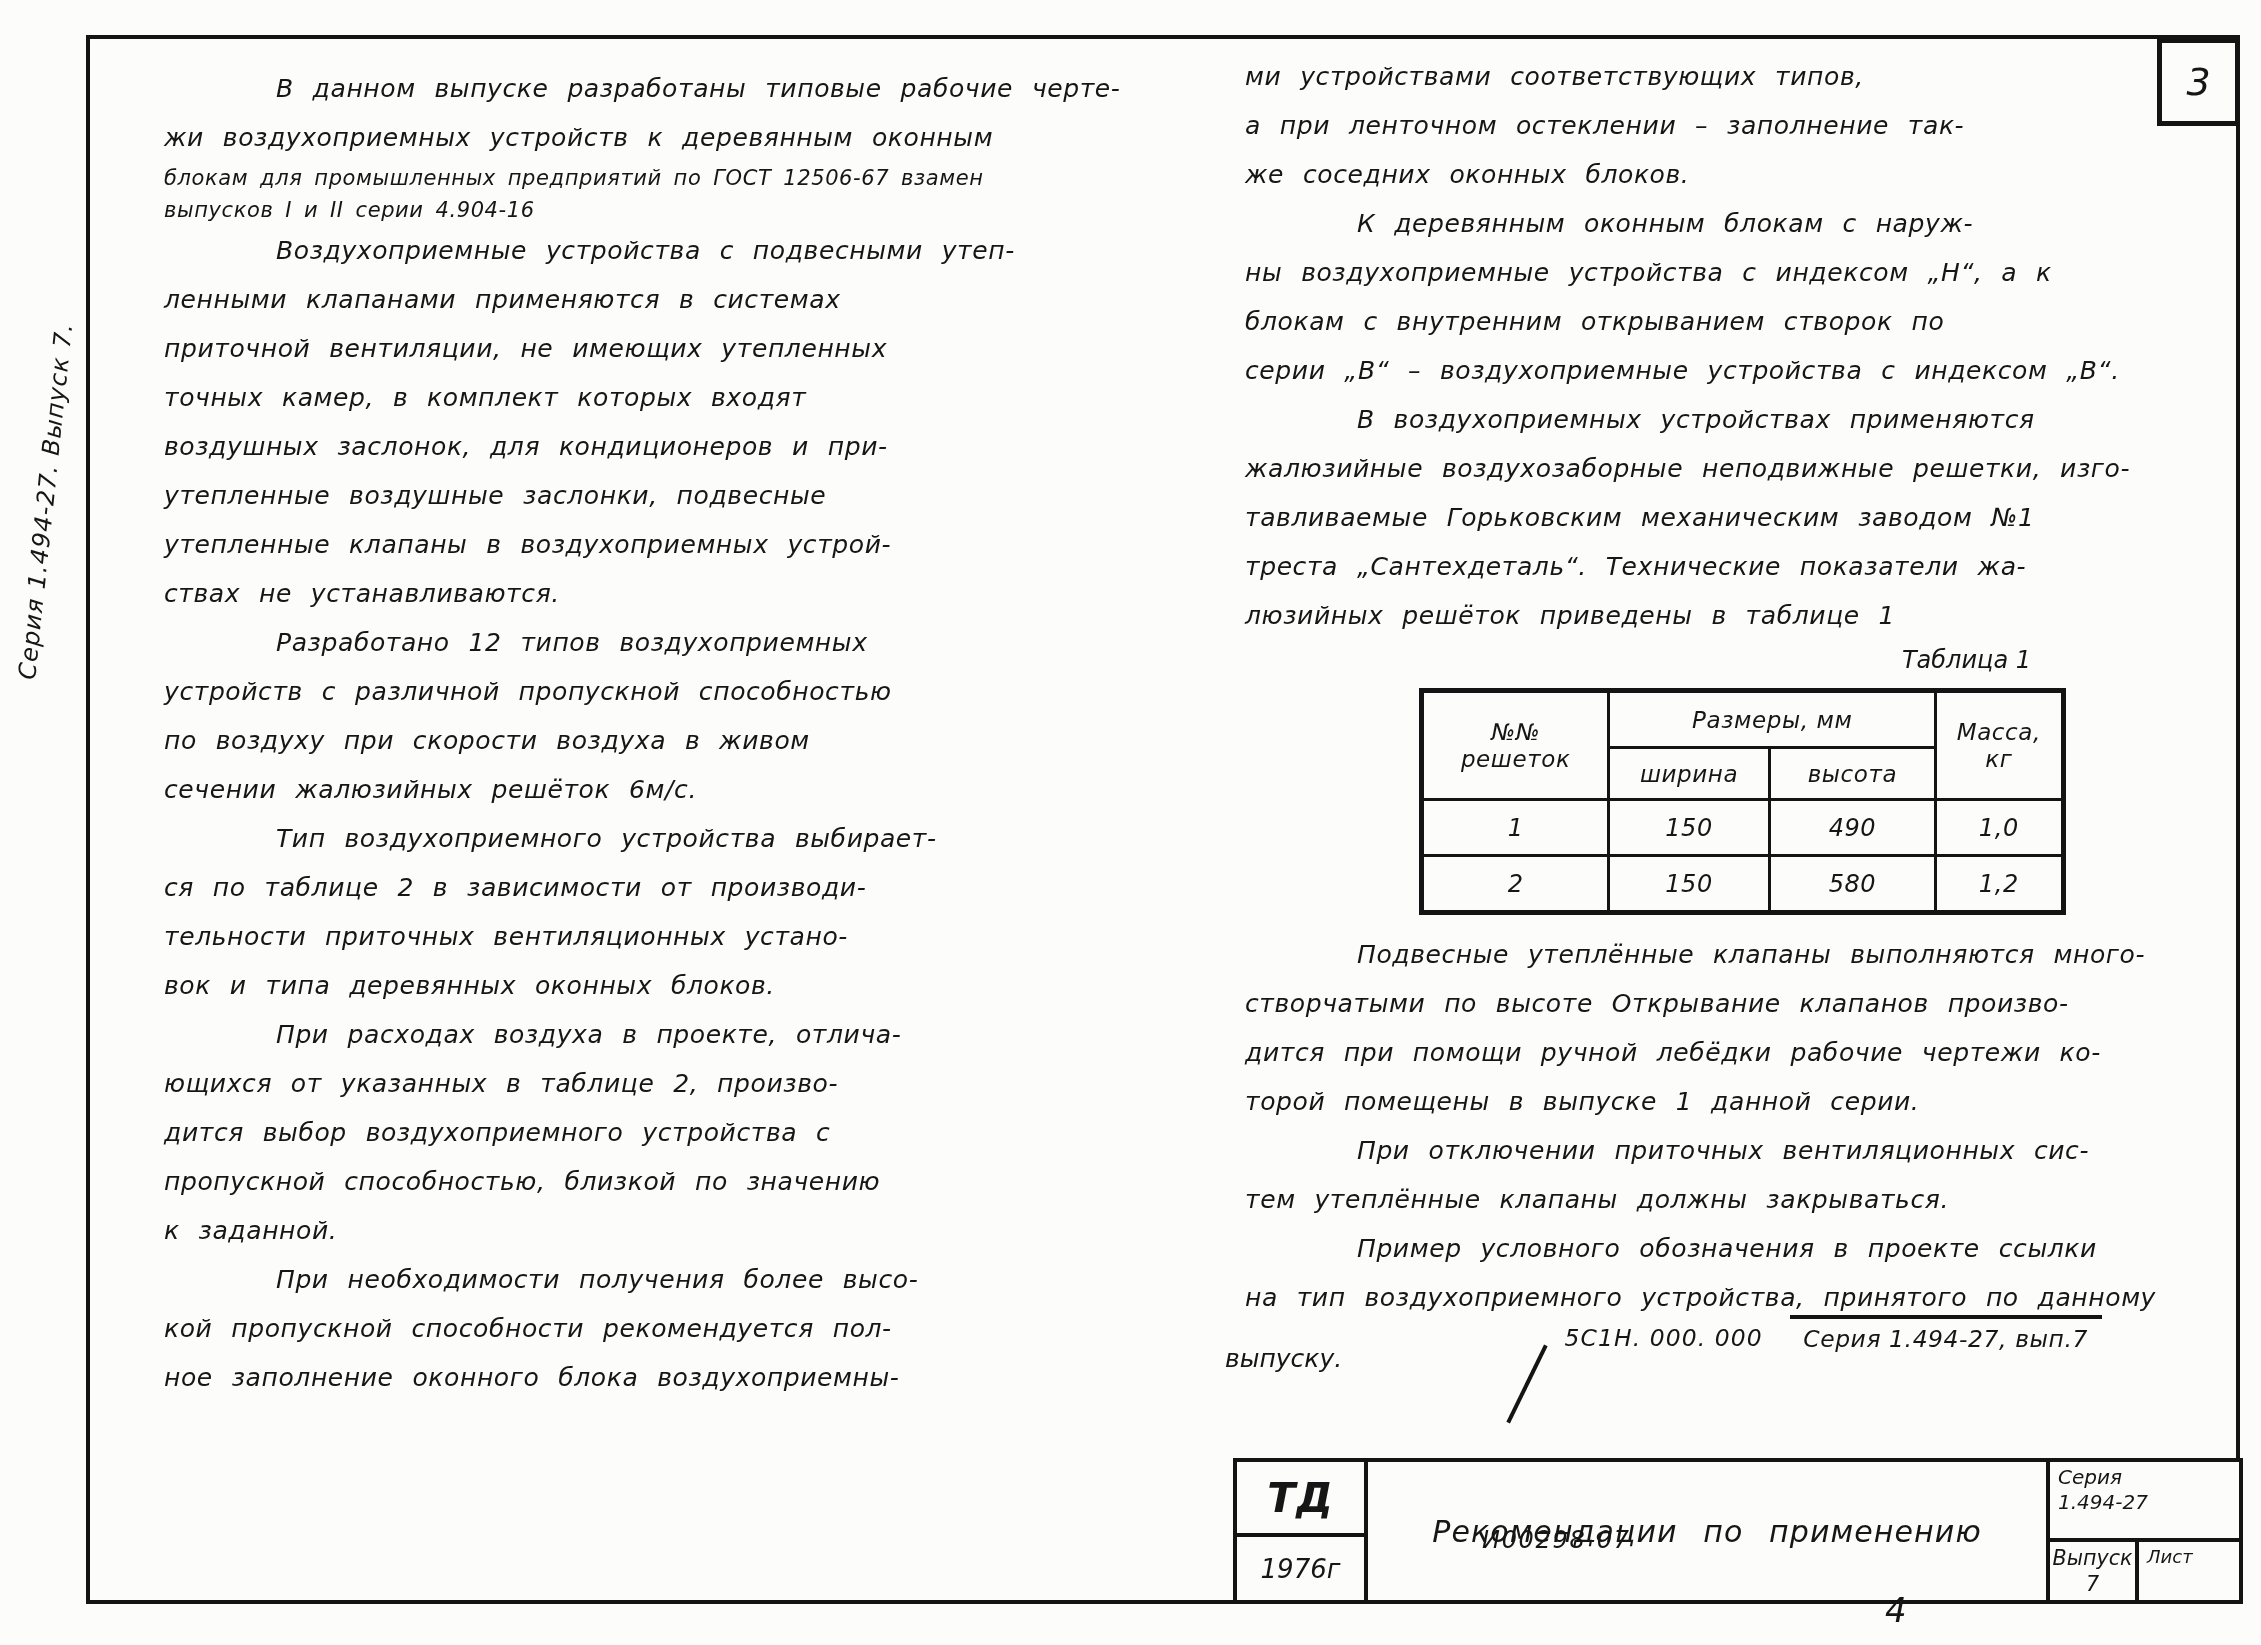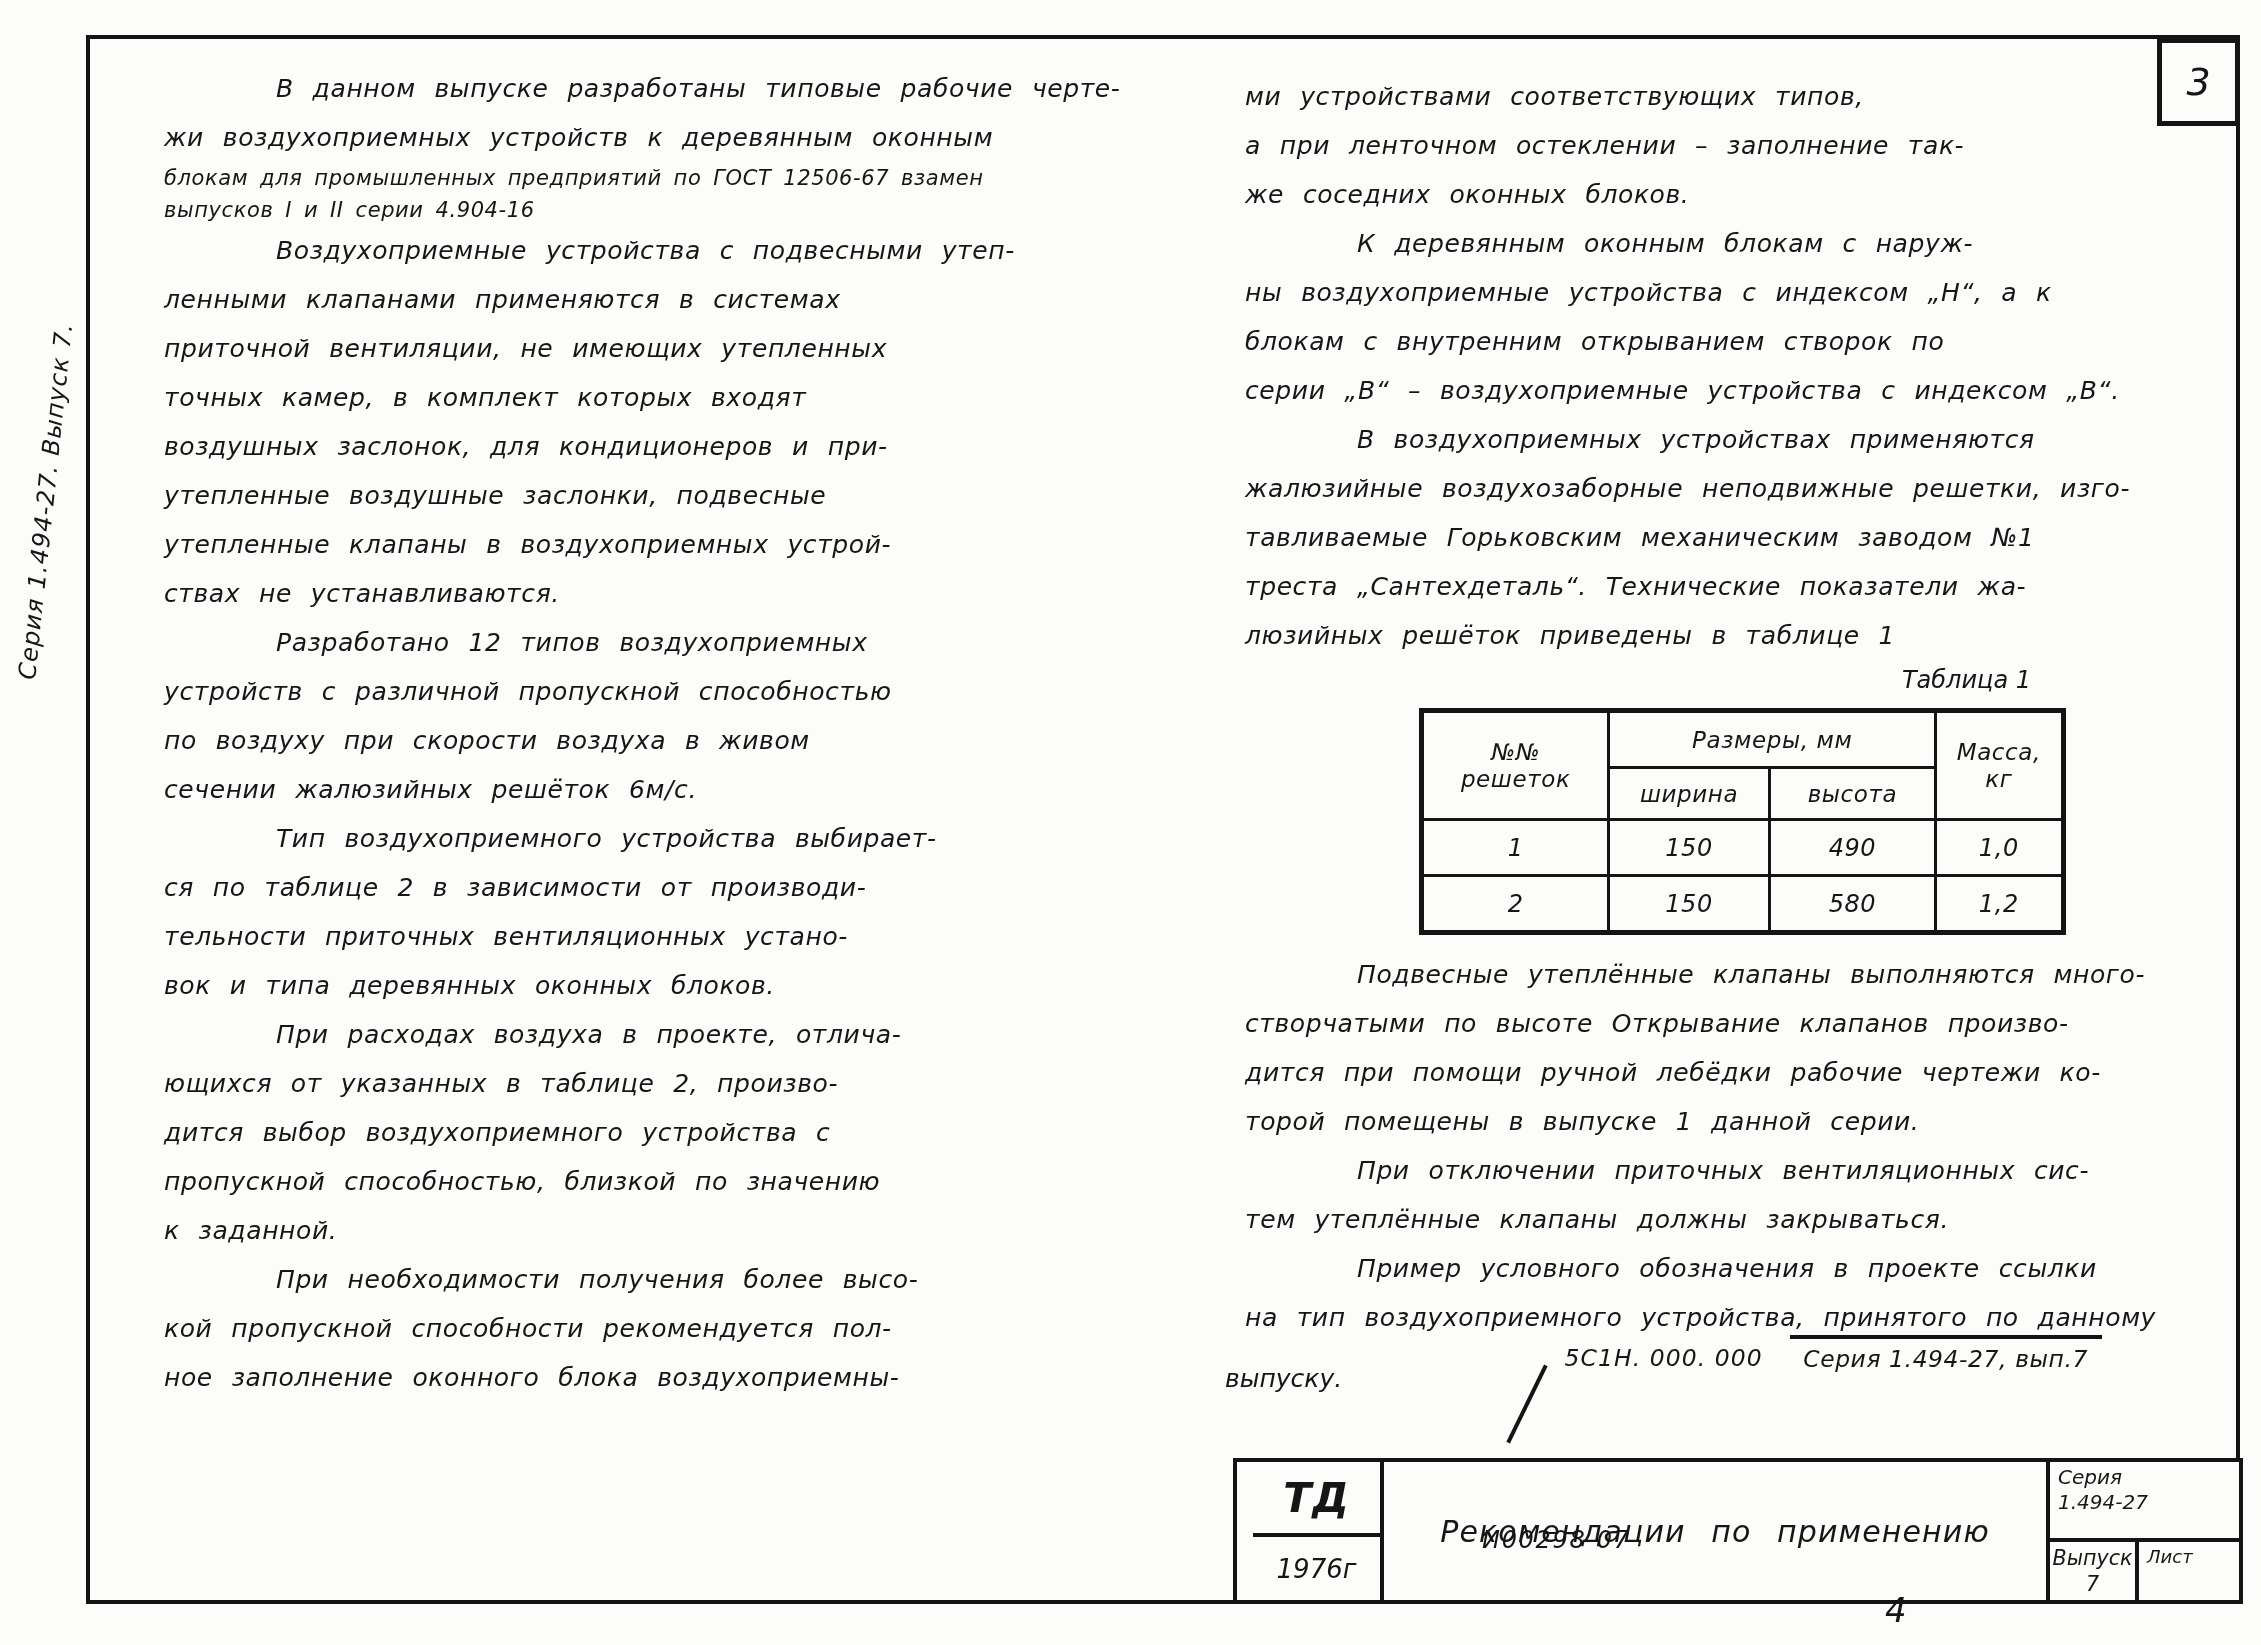--- a/index.html
+++ b/index.html
@@ -11,21 +11,21 @@
   .vmargin{position:absolute;left:12.6px;top:678px;width:606px;height:34px;
            transform-origin:0 0;transform:rotate(-84deg);
            font-size:24px;letter-spacing:1.1px;white-space:nowrap;}
   
   .pnum{position:absolute;left:2157px;top:38px;width:83px;height:88px;
         border:5.7px solid #141414;box-sizing:border-box;
         display:flex;align-items:center;justify-content:center;font-size:38px;}
   
   .col{position:absolute;}
   .col-left{left:144px;top:64px;width:1018px;}
-  .col-right{left:1225px;top:72px;width:995px;}
+  .col-right{left:1225px;top:52px;width:995px;}
   .tline{height:49px;line-height:49px;font-size:25px;letter-spacing:0.6px;
          word-spacing:10.3px;white-space:nowrap;margin-left:20px;}
   .tline.ind{padding-left:112px;}
   .tline.small{height:32px;line-height:32px;font-size:21px;word-spacing:4.6px;}
   .tcaption{height:40px;line-height:40px;font-size:24px;text-align:right;padding-right:189px;}
   
   .gtable{border-collapse:collapse;margin:8px 0 0 194px;}
   .gtable td{border:3.4px solid #141414;text-align:center;vertical-align:middle;
              font-size:23px;letter-spacing:0.6px;padding:0 5.7px;}
   .gtable{border:5.1px solid #141414;}
@@ -38,21 +38,21 @@
   
   .formula-row{display:flex;align-items:flex-start;margin-top:2.3px;height:109px;}
   .formula-word{font-size:25px;line-height:69px;}
   .fr-slash{width:4px;height:86px;background:#141414;transform:rotate(26deg);
             margin:17px 0 0 183px;}
   .fraction{margin-left:16px;text-align:center;font-size:23.4px;}
   .fraction .num{display:inline-block;padding:0 19.4px 3.4px 19.4px;letter-spacing:1.1px;}
   .fraction .den{border-top:4px solid #141414;padding:5.7px 13.7px 0 13.7px;letter-spacing:0.6px;}
   
   .tblock{position:absolute;left:1233px;top:1458px;width:1010px;height:146px;
-          border:4.6px solid #141414;box-sizing:border-box;display:flex;background:#fcfcfa;padding-left:16px;}
+          border:4.6px solid #141414;box-sizing:border-box;display:flex;background:#fcfcfa;}
   .tb-logo-col{width:127px;border-right:4.6px solid #141414;display:flex;flex-direction:column;}
   .tb-logo{height:71px;border-bottom:4.6px solid #141414;display:flex;align-items:center;
            justify-content:center;font-size:41px;font-weight:bold;letter-spacing:1.1px;}
   .tb-year{flex:1;display:flex;align-items:center;justify-content:center;font-size:26px;}
   .tb-title{flex:1;display:flex;align-items:center;justify-content:center;
             font-size:30px;letter-spacing:1.1px;word-spacing:15px;border-right:4.6px solid #141414;}
   .tb-right{width:189px;display:flex;flex-direction:column;}
   .tb-series{height:73px;border-bottom:4.6px solid #141414;padding:3.4px 0 0 8px;
              font-size:20px;line-height:1.25;}
   .tb-sub{flex:1;display:flex;}

